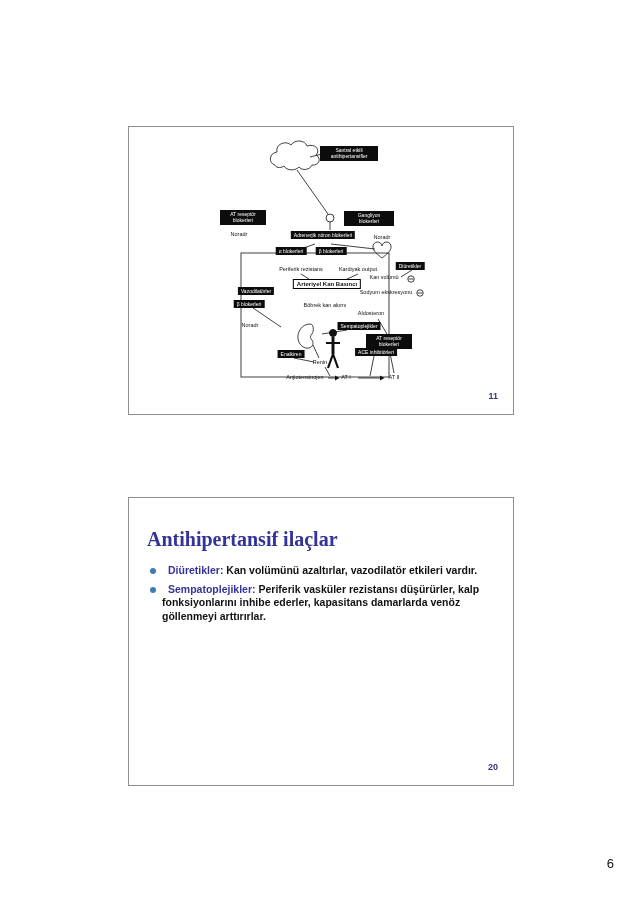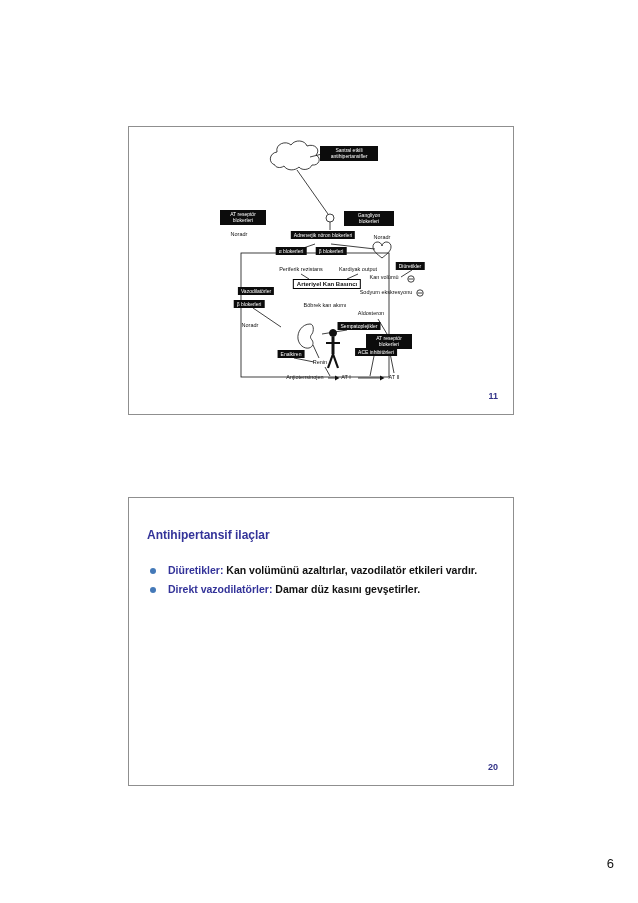--- a/index.html
+++ b/index.html
@@ -15,21 +15,21 @@
   .diagram{position:absolute;inset:0;}
   .dsvg{position:absolute;left:0;top:0;}
   .dlabel{position:absolute;transform:translateX(-50%);background:#0c0c0c;color:#fff;
           font-size:5px;line-height:1.25;padding:1px 3px;text-align:center;white-space:nowrap;}
   .dlabel.wrap{white-space:normal;}
   .dtext{position:absolute;transform:translateX(-50%);font-size:5.5px;color:#111;white-space:nowrap;}
   .dbox{position:absolute;transform:translateX(-50%);border:1.5px solid #000;background:#fff;
         font-weight:bold;font-size:6px;padding:1px 3px;white-space:nowrap;}
 
   
-  .s-title{position:absolute;left:18px;top:30px;font-size:12px;font-weight:bold;color:#333399;}
+  .s-title{position:absolute;left:18px;top:30px;font-size:20px;font-weight:bold;color:#333399;font-family:Liberation Serif, serif;}
   .bullets{position:absolute;left:20px;top:66px;width:350px;}
   .bullet{position:relative;padding-left:13px;margin-bottom:5px;font-size:10.5px;
           font-weight:bold;line-height:1.3;color:#111;}
   .bullet .dot{position:absolute;left:1px;top:4px;width:6px;height:6px;border-radius:50%;
                background:#4479b8;}
   .bullet .term{color:#333399;margin-left:6px;}
 </style>
 </head>
 <body>
 
@@ -131,21 +131,21 @@
   </div>
 
   <div class="slide" id="slide12">
     <div class="s-title">Antihipertansif ilaçlar</div>
 
     <div class="bullets">
       <div class="bullet">
         <span class="dot"></span><span class="term">Diüretikler:</span><span> Kan volümünü azaltırlar, vazodilatör etkileri vardır.</span>
       </div>
       <div class="bullet">
-        <span class="dot"></span><span class="term">Direkt vazodilatörler:</span><span> Damar düz kasını gevşetirler.</span>
+        <span class="dot"></span><span class="term">Sempatoplejikler:</span><span> Periferik vasküler rezistansı düşürürler, kalp fonksiyonlarını inhibe ederler, kapasitans damarlarda venöz göllenmeyi arttırırlar.</span>
       </div>
     </div>
 
     <div class="slide-num">20</div>
   </div>
 
   <div class="page-num">6</div>
 </div>
 
 </body></html>

